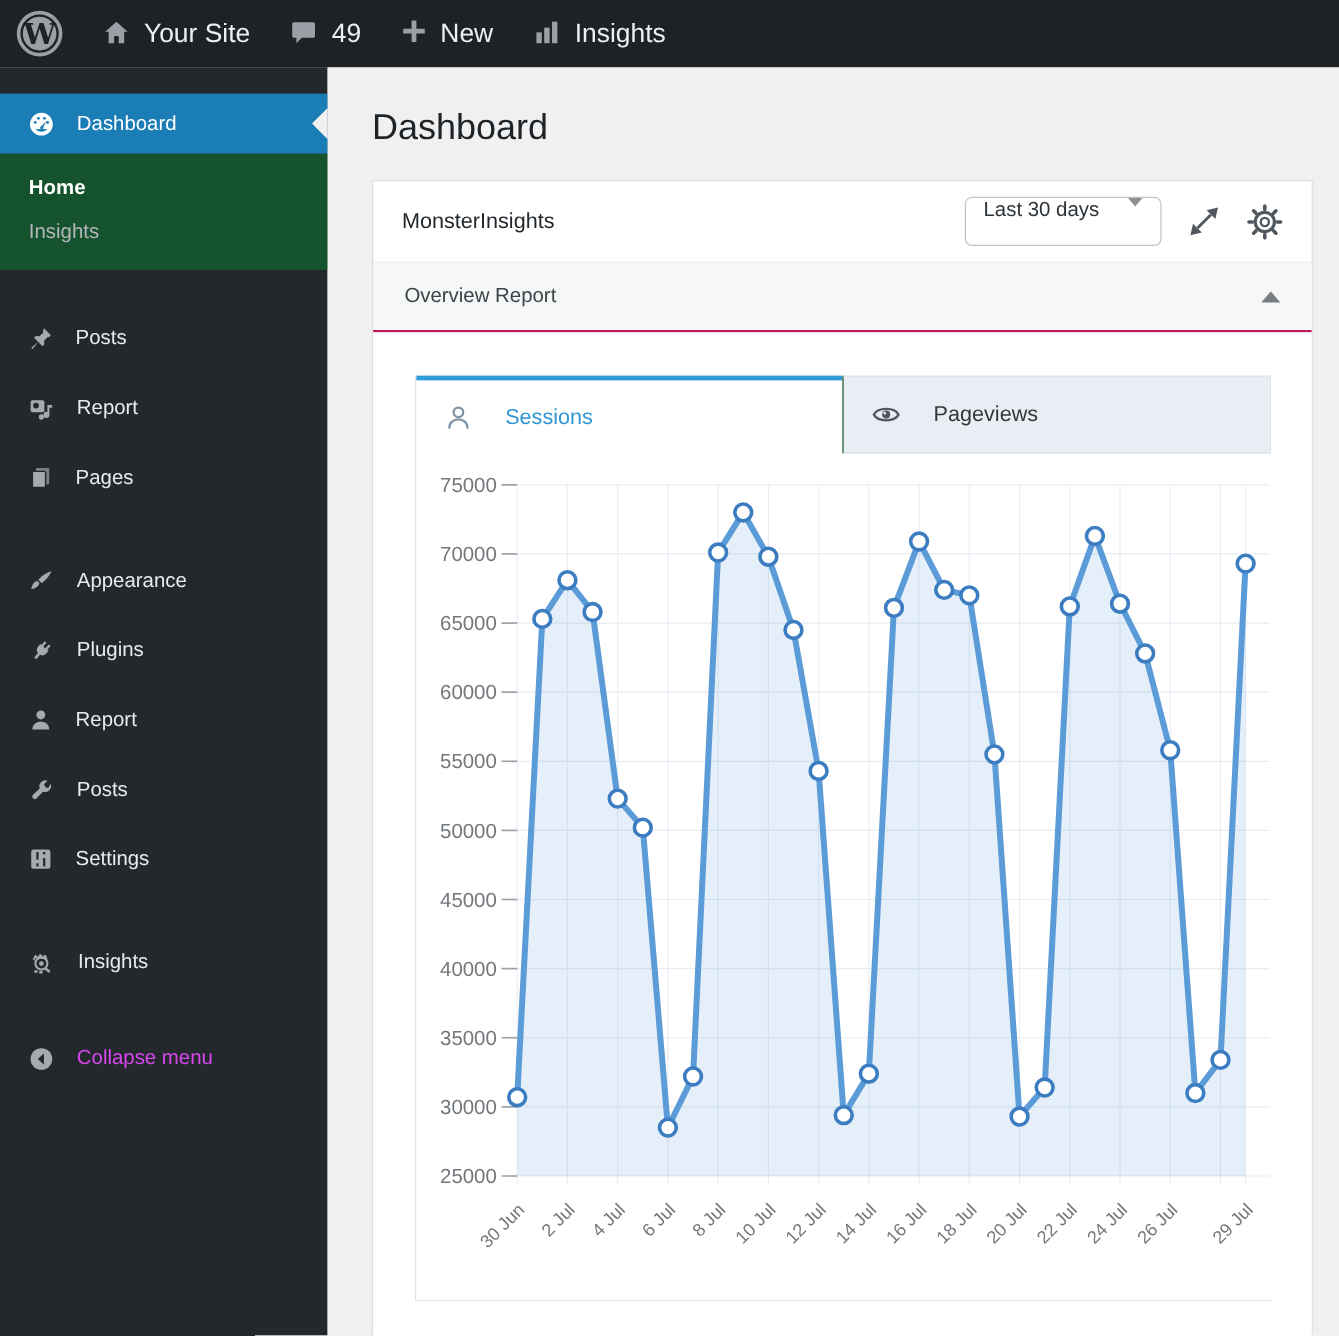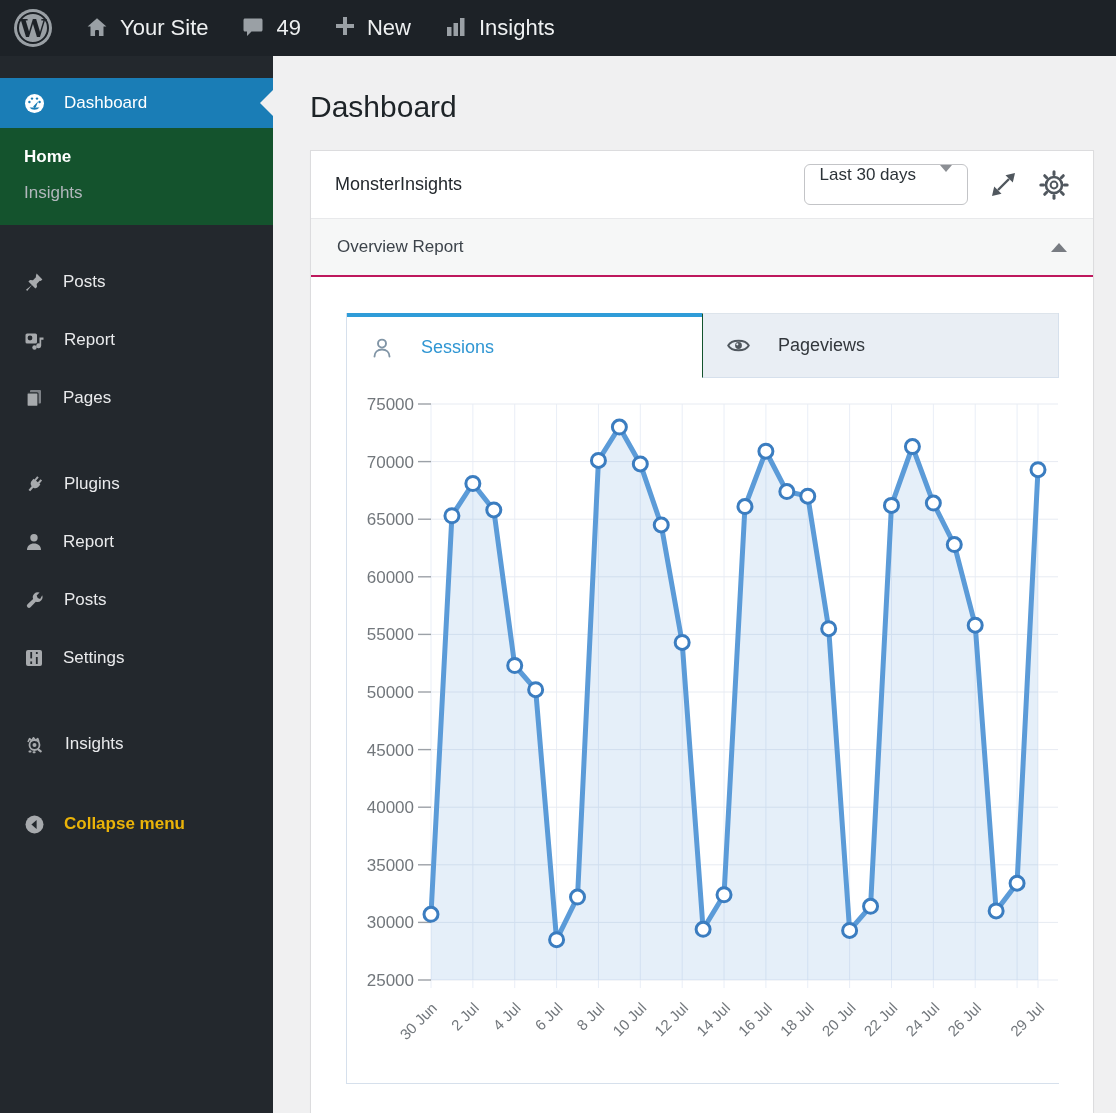--- a/index.html
+++ b/index.html
@@ -34,21 +34,21 @@
   }
   #dashboard-item .notch {
     position:absolute; right:0; top:50%; transform:translateY(-50%);
     width:0; height:0; border-top:13px solid transparent; border-bottom:13px solid transparent;
     border-right:13px solid #f0f0f1;
   }
   #submenu { background:#14532d; padding:11px 0 14px 0; }
   .submenu-item { padding:8px 10px 8px 24px; font-size:17px; color:#b2b7bc; cursor:pointer; }
   .submenu-item.current { color:#fff; font-weight:bold; }
   .menu-group { margin-top:28px; }
-  #collapse-item { margin-top:22px; color:#eab308;font-weight:bold; }
+  #collapse-item { margin-top:22px; color:#d946ef; }
 
   
   #content { position:absolute; top:56px; left:273px; width:843px; height:1057px; background:#f0f0f1; }
   #page-title { margin:34px 0 0 37px; font-size:30px; font-weight:500; color:#1d2327; }
 
   #mi-card {
     margin:26px 22px 0 37px; background:#fff; border:1px solid #dcdcde;
     box-shadow:0 1px 1px rgba(0,0,0,.04);
   }
   #mi-header { display:flex; align-items:center; height:68px; padding:0 24px; border-bottom:1px solid #e8e9eb; }
@@ -165,20 +165,27 @@
     <div class="menu-item">
       <svg width="20" height="20" viewBox="0 0 20 20">
         <rect x="6" y="2" width="11" height="13.5" rx="1" fill="#7d8186"></rect>
         <rect x="3" y="4.8" width="11" height="13.5" rx="1" fill="#a7aaad" stroke="#23282d" stroke-width="1.2"></rect>
       </svg>
       <span>Pages</span>
     </div>
   </div>
 
   <div class="menu-group">
+    <div class="menu-item">
+      <svg width="21" height="21" viewBox="0 0 21 21">
+        <path fill="#a7aaad" d="M19 2c-4 .9-8.6 4-11 7.2l2.8 2.8C14 9.6 17.1 6 19 2z"></path>
+        <path fill="#a7aaad" d="M7.2 10.2c-2.5.4-4.3 2.3-5.2 6.8 4.5-.9 6.4-2.7 6.8-5.2z"></path>
+      </svg>
+      <span>Appearance</span>
+    </div>
     <div class="menu-item">
       <svg width="21" height="21" viewBox="0 0 21 21">
         <path fill="#a7aaad" transform="rotate(40 10.5 10.5)" d="M7.3 2.5h2v4.2h2.4V2.5h2v4.2H15v2.6a4.5 4.5 0 0 1-3.4 4.36V18.5H9.4v-4.84A4.5 4.5 0 0 1 6 9.3V6.7h1.3z"></path>
       </svg>
       <span>Plugins</span>
     </div>
     <div class="menu-item">
       <svg width="20" height="20" viewBox="0 0 20 20">
         <circle cx="10" cy="5.8" r="3.7" fill="#a7aaad"></circle>
         <path fill="#a7aaad" d="M3 18c0-4.4 3-6.6 7-6.6s7 2.2 7 6.6z"></path>

